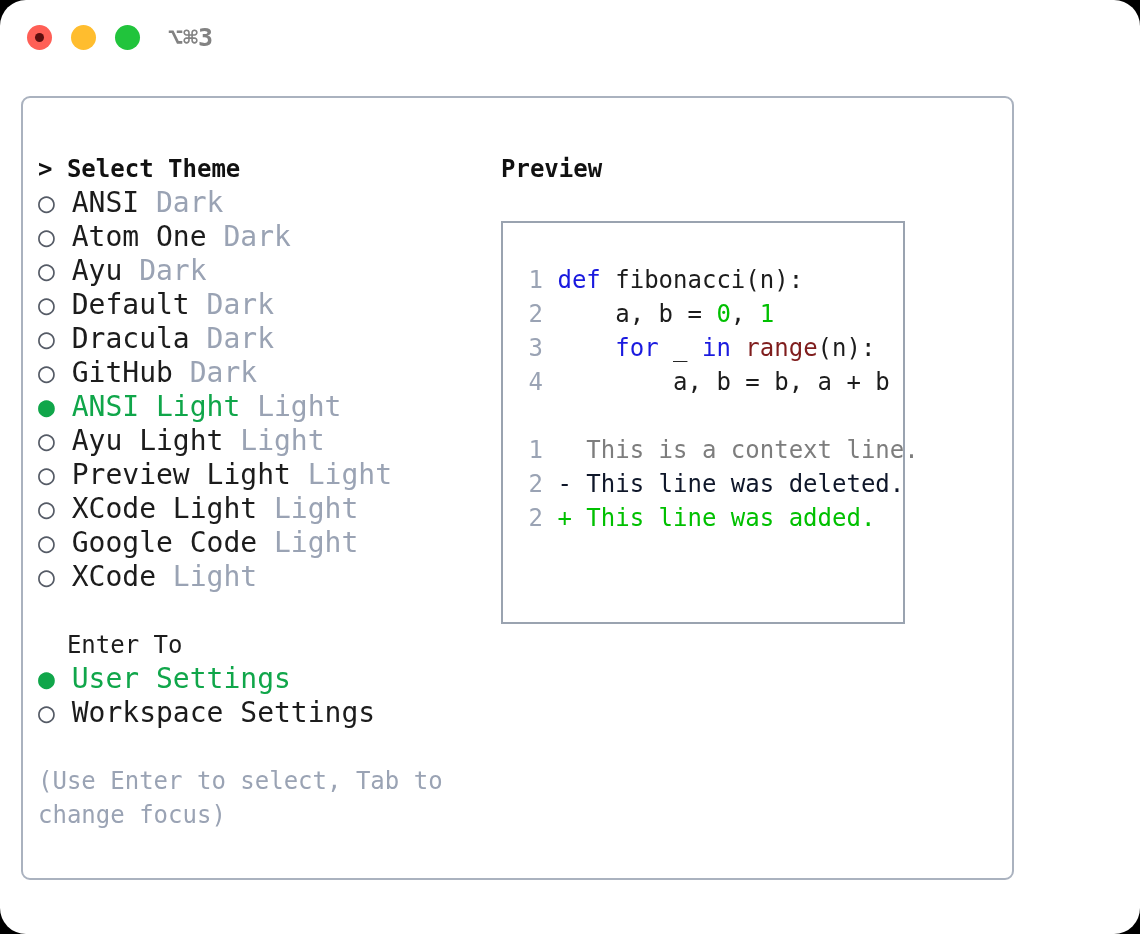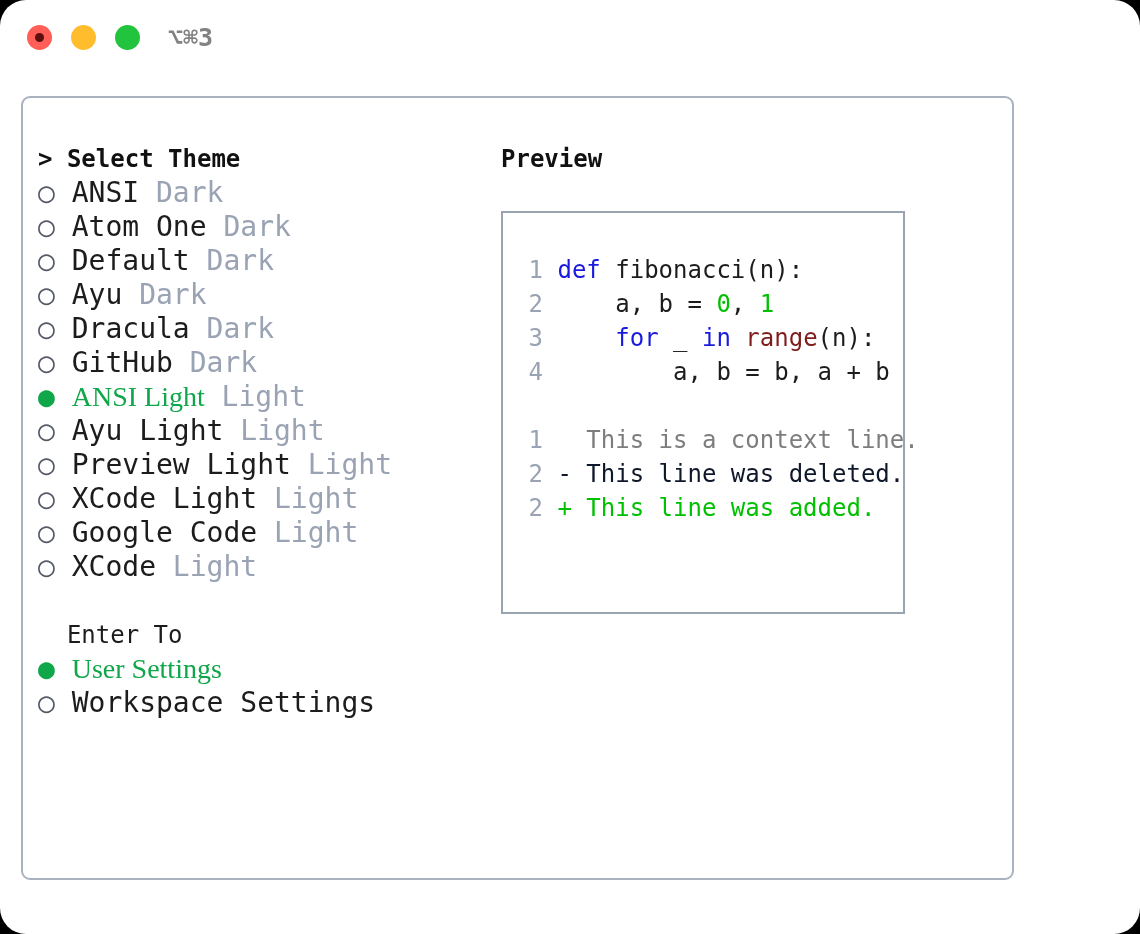--- a/index.html
+++ b/index.html
@@ -74,21 +74,21 @@
     width: 993px;
     height: 784px;
     border: 2px solid #aab2bf;
     border-radius: 9px;
     box-sizing: border-box;
     background: #ffffff;
   }
 
   .columns {
     position: absolute;
-    left: 0; top: 0;
+    left: 0; top: 10px;
     width: 100%; height: 100%; padding-left: 40px;
   }
 
   
   .col-left {
     position: absolute;
     left: 15px; top: 44px;
     width: 460px;
   }
   .col-right {
@@ -114,21 +114,21 @@
     line-height: 34px;
     white-space: pre;
     display: block;
     color: #1c1c1c;
   }
   .marker {
     display: inline;
     color: #555b66;
   }
   .opt-row.selected .marker { color: #10a64a; }
-  .opt-row.selected .opt-name { color: #10a64a; font-family: Liberation Serif, serif; }
+  .opt-row.selected .opt-name { color: #10a64a; }
   .opt-name { color: #1c1c1c; }
   .opt-kind { color: #9aa3b4; }
 
   .spacer-sm { height: 34px; }
 
   .hint {
     font-size: 24px;
     line-height: 34px;
     color: #9aa3b4;
     width: 410px;
@@ -187,40 +187,41 @@
   </div>
 
   <div class="panel">
     <div class="columns">
 
       <div class="col-left">
         <div class="section-head">&gt; Select Theme</div>
         <div id="theme-options">
             <div class="opt-row"><span class="marker">○ </span><span class="opt-name">ANSI</span><span class="opt-kind"> Dark</span></div>
             <div class="opt-row"><span class="marker">○ </span><span class="opt-name">Atom One</span><span class="opt-kind"> Dark</span></div>
+            <div class="opt-row"><span class="marker">○ </span><span class="opt-name">Ayu</span><span class="opt-kind"> Dark</span></div>
             <div class="opt-row"><span class="marker">○ </span><span class="opt-name">Default</span><span class="opt-kind"> Dark</span></div>
-            <div class="opt-row"><span class="marker">○ </span><span class="opt-name">Ayu</span><span class="opt-kind"> Dark</span></div>
             <div class="opt-row"><span class="marker">○ </span><span class="opt-name">Dracula</span><span class="opt-kind"> Dark</span></div>
             <div class="opt-row"><span class="marker">○ </span><span class="opt-name">GitHub</span><span class="opt-kind"> Dark</span></div>
             <div class="opt-row selected"><span class="marker">● </span><span class="opt-name">ANSI Light</span><span class="opt-kind"> Light</span></div>
             <div class="opt-row"><span class="marker">○ </span><span class="opt-name">Ayu Light</span><span class="opt-kind"> Light</span></div>
             <div class="opt-row"><span class="marker">○ </span><span class="opt-name">Preview Light</span><span class="opt-kind"> Light</span></div>
             <div class="opt-row"><span class="marker">○ </span><span class="opt-name">XCode Light</span><span class="opt-kind"> Light</span></div>
             <div class="opt-row"><span class="marker">○ </span><span class="opt-name">Google Code</span><span class="opt-kind"> Light</span></div>
             <div class="opt-row"><span class="marker">○ </span><span class="opt-name">XCode</span><span class="opt-kind"> Light</span></div>
           </div>
 
         <div class="spacer-sm"></div>
 
         <div class="section-head plain">  Enter To</div>
         <div id="apply-options">
             <div class="opt-row selected"><span class="marker">● </span><span class="opt-name">User Settings</span></div>
             <div class="opt-row"><span class="marker">○ </span><span class="opt-name">Workspace Settings</span></div>
           </div>
 
+        <div class="hint">(Use Enter to select, Tab to change focus)</div>
       </div>
 
       <div class="col-right">
         <div class="preview-head">Preview</div>
         <div class="preview-box">
           <div id="code-lines">
               <div class="code-line"><span class="ln">1</span><span> </span><span class="kw">def</span><span class="plain-tok"> fibonacci(n):</span></div>
               <div class="code-line"><span class="ln">2</span><span> </span><span class="plain-tok">    a, b = </span><span class="num">0</span><span class="plain-tok">, </span><span class="num">1</span></div>
               <div class="code-line"><span class="ln">3</span><span> </span><span class="plain-tok">    </span><span class="kw">for</span><span class="plain-tok"> _ </span><span class="kw">in</span><span class="plain-tok"> </span><span class="fn">range</span><span class="plain-tok">(n):</span></div>
               <div class="code-line"><span class="ln">4</span><span> </span><span class="plain-tok">        a, b = b, a + b</span></div>

